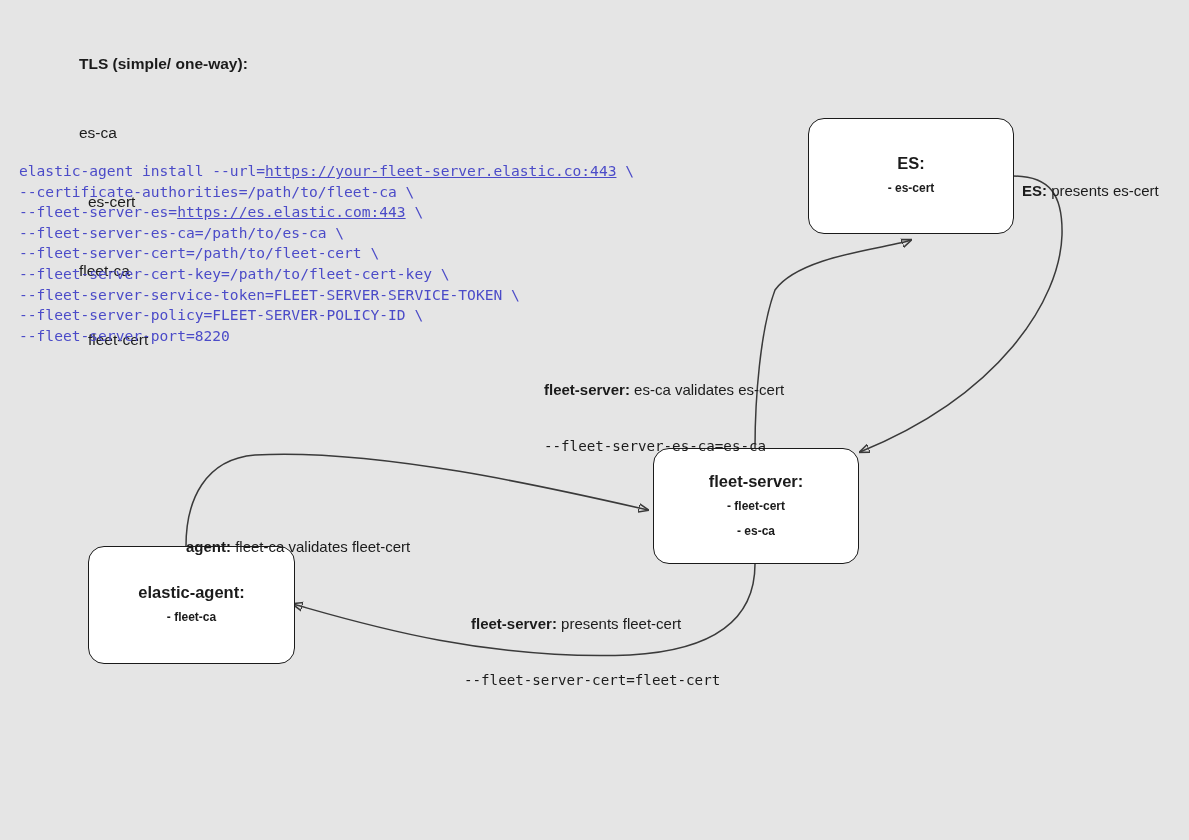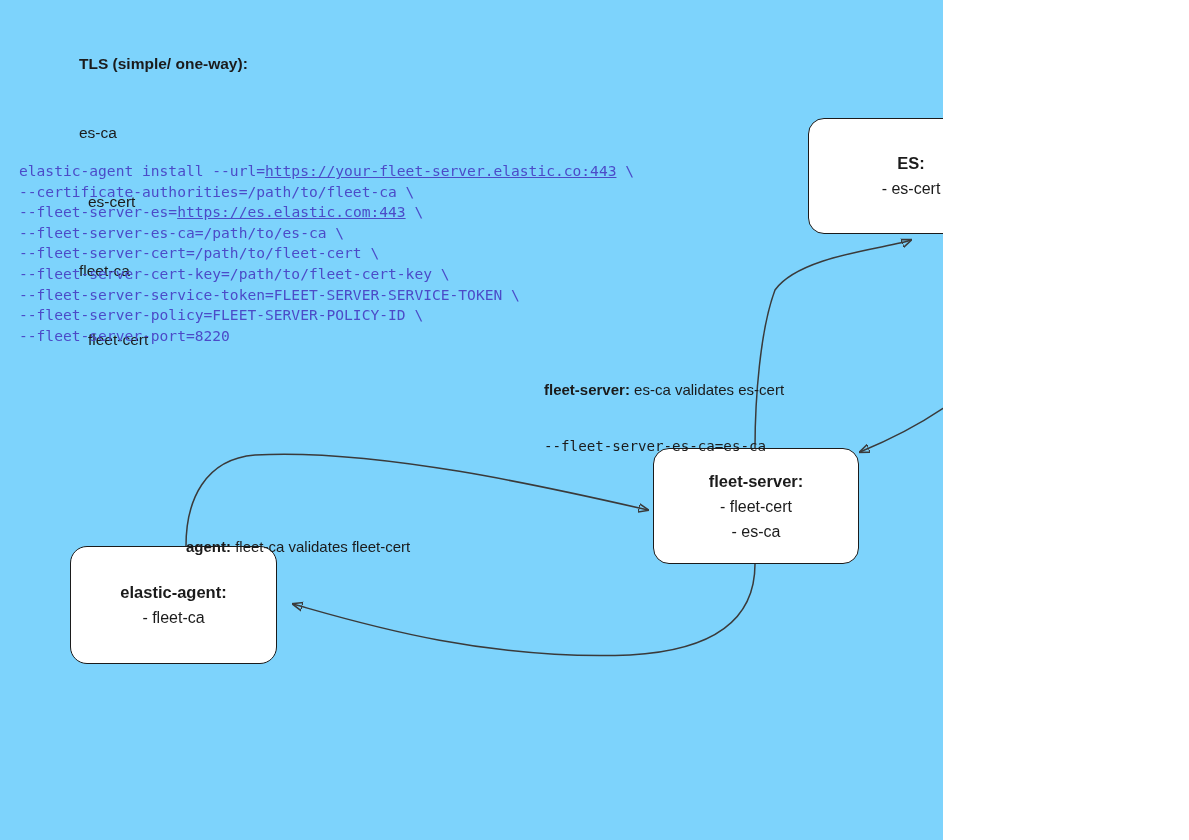--- a/index.html
+++ b/index.html
@@ -6,23 +6,23 @@
     margin: 0;
     padding: 0;
     background: #ffffff;
   }
   body {
     font-family: "Liberation Sans", sans-serif;
     -webkit-font-smoothing: antialiased;
   }
   #canvas {
     position: relative;
-    width: 943px;
+    width: 1189px;
     height: 840px;
-    background: #7dd3fc;
+    background: #e5e5e5;
     overflow: hidden;
   }
 
   
   #legend {
     position: absolute;
     left: 79px;
     top: 6px;
     font-size: 15.5px;
     color: #1b1b1b;
@@ -73,42 +73,42 @@
     justify-content: center;
     color: #1b1b1b;
     z-index: 3;
   }
   .node .node-title {
     font-weight: bold;
     font-size: 16.5px;
     line-height: 25px;
   }
   .node .node-item {
-    font-size: 16px;
+    font-size: 12px;
     line-height: 25px;
+    font-weight: bold;
   }
 
   #node-es {
     left: 808px;
     top: 118px;
     width: 206px;
     height: 116px;
   }
   #node-fleet-server {
     left: 653px;
     top: 448px;
     width: 206px;
     height: 116px;
   }
   #node-elastic-agent {
-    left: 70px;
+    left: 88px;
     top: 546px;
     width: 207px;
     height: 118px;
-    border-radius: 17px;
   }
 
   
   .edge-label {
     position: absolute;
     color: #1b1b1b;
     z-index: 4;
     white-space: pre;
   }
   .edge-label .lbl-prose {
@@ -218,14 +218,18 @@
   </div>
 
   <div class="edge-label" id="label-es-presents">
     <span class="lbl-prose"><b>ES:</b><span> presents es-cert</span></span>
   </div>
 
   <div class="edge-label" id="label-agent-validates">
     <span class="lbl-prose"><b>agent:</b><span> fleet-ca validates fleet-cert</span></span>
   </div>
 
+  <div class="edge-label" id="label-fs-presents">
+    <span class="lbl-prose"><b>fleet-server:</b><span> presents fleet-cert</span></span>
+    <span class="lbl-code">--fleet-server-cert=fleet-cert</span>
+  </div>
 
 </div>
 
 </body></html>

